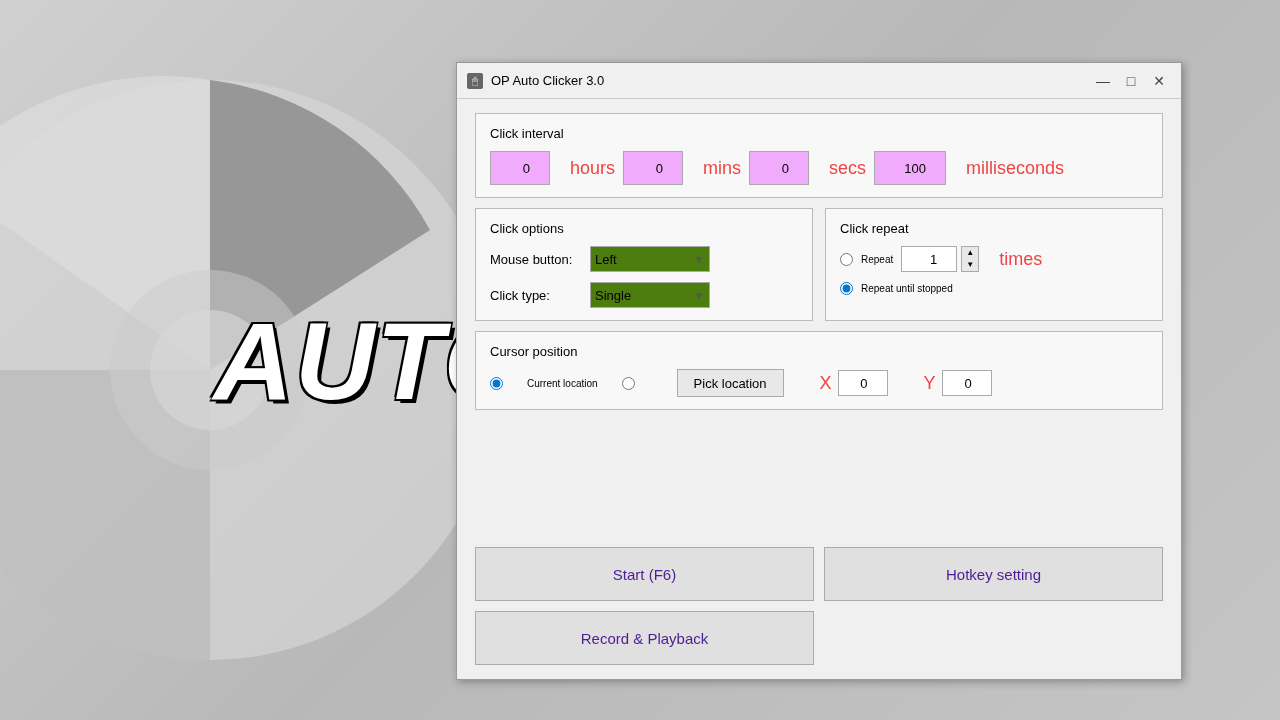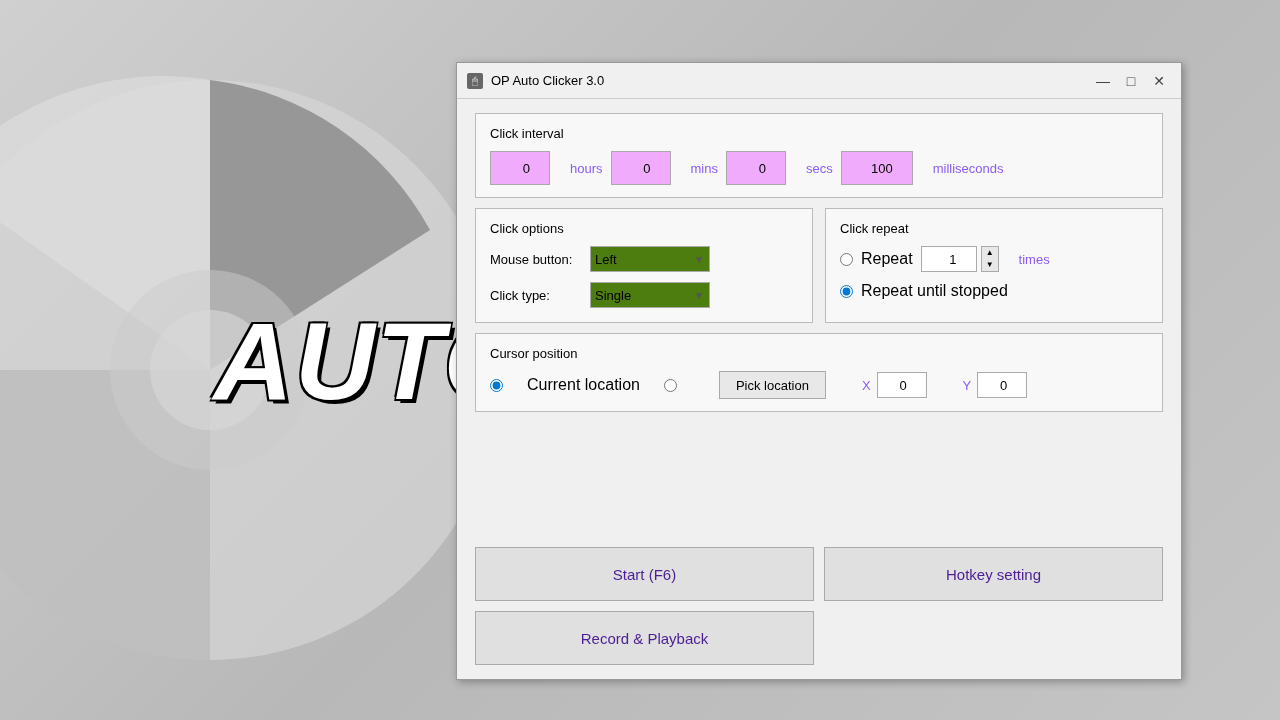--- a/index.html
+++ b/index.html
@@ -153,22 +153,22 @@
       width: 60px;
       height: 34px;
       border: 1px solid #aaa;
       background: #f0abfc;
       text-align: right;
       padding-right: 4px;
       font-size: 13px;
     }
 
     .unit-label {
-      font-size: 13px;
-      color: #8b5cf6;
+      font-size: 18px;
+      color: #ef4444;
       padding-left: 12px;
     }
 
     .ms-input {
       width: 72px;
     }
 
     
     .middle-row {
       display: flex;
@@ -283,21 +283,21 @@
     .cursor-pos-row {
       display: flex;
       align-items: center;
       gap: 24px;
     }
 
     .radio-label {
       display: flex;
       align-items: center;
       gap: 5px;
-      font-size: 16px;
+      font-size: 10px;
       cursor: pointer;
     }
 
     input[type="radio"] {
       accent-color: #0078d4;
     }
 
     .pick-location-btn {
       padding: 4px 16px;
       background: #e8e8e8;

